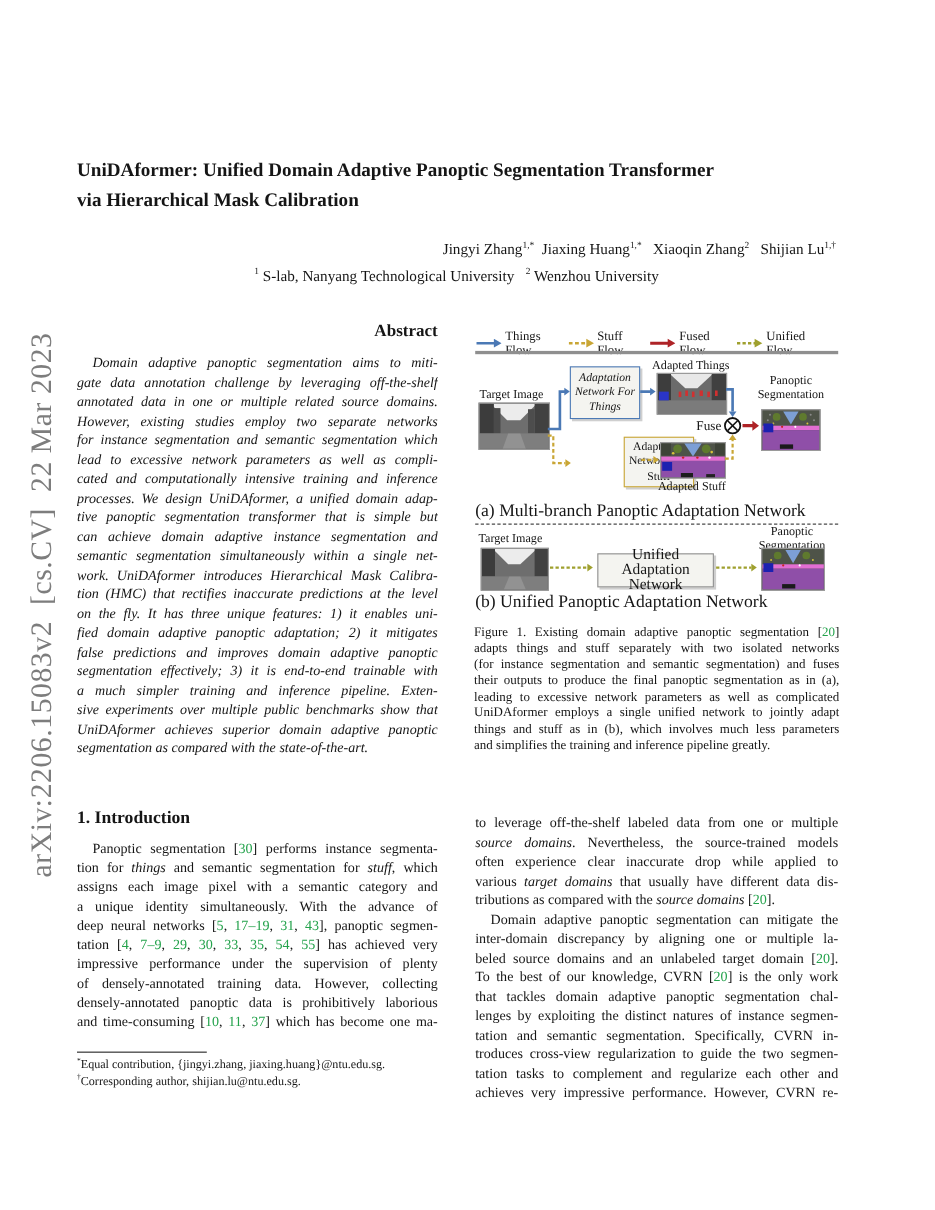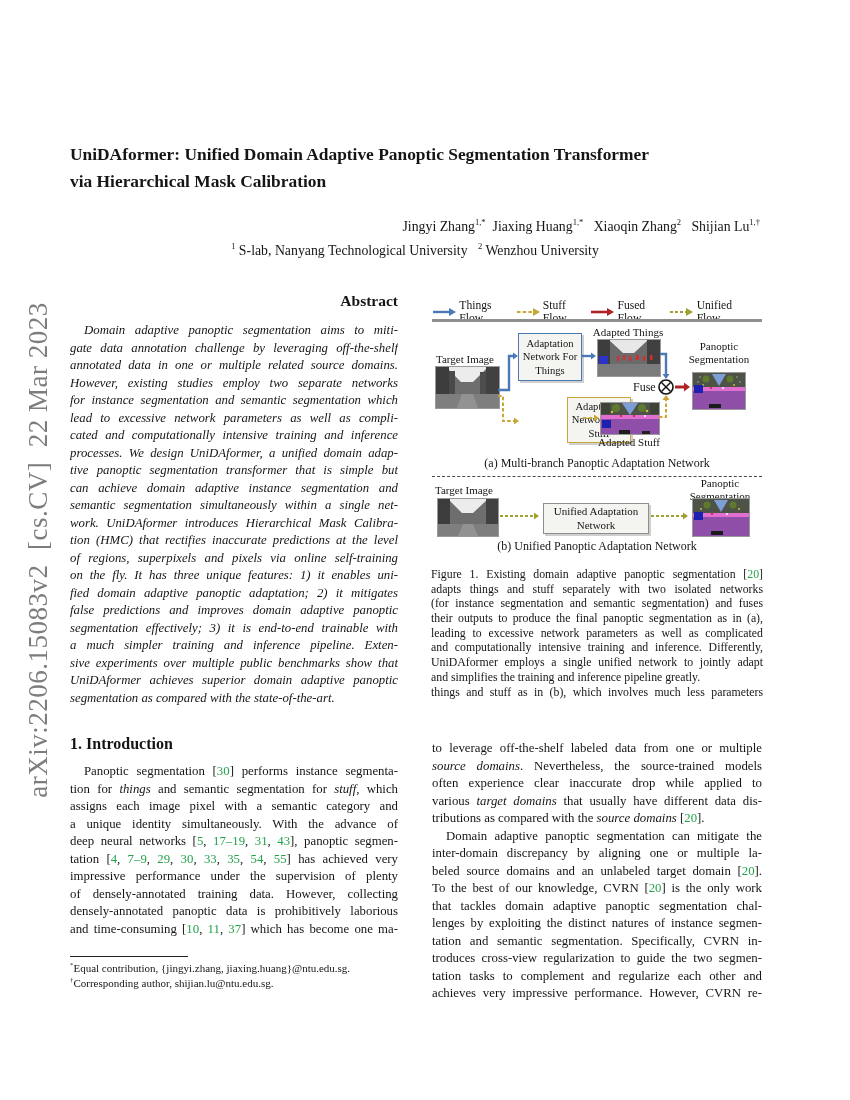--- a/index.html
+++ b/index.html
@@ -43,26 +43,26 @@
   
   #figure1{left:432px;top:297px;width:330px;height:258px;}
   #fig-legend{position:absolute;left:1px;top:2px;width:324px;display:flex;justify-content:space-between;align-items:center;font-size:11.6px;}
   .legend-item{display:flex;align-items:center;gap:3px;}
   #legend-rule{position:absolute;left:0;top:22px;width:330px;height:3px;background:#8f8f8f;}
   .fig-label{position:absolute;text-align:center;font-size:11px;line-height:13px;}
   .net-box{
     position:absolute;background:#f4f4f0;display:flex;align-items:center;justify-content:center;
     text-align:center;font-size:10.6px;line-height:13.4px;box-shadow:2px 2px 0 #cfcfcf;
   }
-  #things-box{left:86px;top:36px;width:62px;height:46px;border:1.4px solid #4b79b5;}
+  #things-box{left:86px;top:36px;width:62px;height:46px;border:1.4px solid #4b79b5;font-style:italic;}
   #stuff-box{left:87px;top:100px;width:62px;height:44px;border:1.4px solid #c9a635;margin-left:48px;}
-  #unified-box{left:111px;top:206px;width:104px;height:29px;border:1px solid #8e8e8e;font-size:11px;}
+  #unified-box{left:111px;top:206px;width:104px;height:29px;border:1px solid #8e8e8e;font-size:14px;}
   .thumb{position:absolute;border:1px solid #9a9a9a;background:#777;}
   #divider-ab{position:absolute;left:0;top:179px;width:330px;border-top:1.6px dashed #4a4a4a;}
-  .panel-caption{position:absolute;left:0;width:330px;text-align:center;font-size:12px;}
+  .panel-caption{position:absolute;left:0;width:330px;text-align:left;font-size:16px;}
   #fuse-label{position:absolute;left:201px;top:83px;font-size:12px;}
   #fig-arrows{position:absolute;left:0;top:0;pointer-events:none;}
 </style>
 </head>
 <body>
 
 <div id="arxiv-stamp">arXiv:2206.15083v2  [cs.CV]  22 Mar 2023</div>
 
 <div id="title-block" class="abs">
   <div>UniDAformer: Unified Domain Adaptive Panoptic Segmentation Transformer</div>
@@ -79,21 +79,20 @@
     <div class="line"><span>However, existing studies employ two separate networks</span></div>
     <div class="line"><span>for instance segmentation and semantic segmentation which</span></div>
     <div class="line"><span>lead to excessive network parameters as well as compli-</span></div>
     <div class="line"><span>cated and computationally intensive training and inference</span></div>
     <div class="line"><span>processes. We design UniDAformer, a unified domain adap-</span></div>
     <div class="line"><span>tive panoptic segmentation transformer that is simple but</span></div>
     <div class="line"><span>can achieve domain adaptive instance segmentation and</span></div>
     <div class="line"><span>semantic segmentation simultaneously within a single net-</span></div>
     <div class="line"><span>work. UniDAformer introduces Hierarchical Mask Calibra-</span></div>
     <div class="line"><span>tion (HMC) that rectifies inaccurate predictions at the level</span></div>
-    <div class="line"><span>of regions, superpixels and pixels via online self-training</span></div>
     <div class="line"><span>on the fly. It has three unique features: 1) it enables uni-</span></div>
     <div class="line"><span>fied domain adaptive panoptic adaptation; 2) it mitigates</span></div>
     <div class="line"><span>false predictions and improves domain adaptive panoptic</span></div>
     <div class="line"><span>segmentation effectively; 3) it is end-to-end trainable with</span></div>
     <div class="line"><span>a much simpler training and inference pipeline. Exten-</span></div>
     <div class="line"><span>sive experiments over multiple public benchmarks show that</span></div>
     <div class="line"><span>UniDAformer achieves superior domain adaptive panoptic</span></div>
     <div class="line last"><span>segmentation as compared with the state-of-the-art.</span></div>
   </div>
 
@@ -297,24 +296,23 @@
     <polygon points="251,215.5 256,219 251,222.5" fill="#9fa02e"></polygon>
   </svg>
 </div>
 
 <div id="fig-caption" class="abs lines caption-lines">
     <div class="line"><span>Figure 1.  Existing domain adaptive panoptic segmentation [</span><span class="cite">20</span><span>]</span></div>
     <div class="line"><span>adapts things and stuff separately with two isolated networks</span></div>
     <div class="line"><span>(for instance segmentation and semantic segmentation) and fuses</span></div>
     <div class="line"><span>their outputs to produce the final panoptic segmentation as in (a),</span></div>
     <div class="line"><span>leading to excessive network parameters as well as complicated</span></div>
-    <div class="line"><span>and computationally intensive training and inference. Differently,</span></div>
     <div class="line"><span>UniDAformer employs a single unified network to jointly adapt</span></div>
+    <div class="line"><span>things and stuff as in (b), which involves much less parameters</span></div>
     <div class="line last"><span>and simplifies the training and inference pipeline greatly.</span></div>
-    <div class="line"><span>things and stuff as in (b), which involves much less parameters</span></div>
   </div>
 
 <div id="right-body" class="abs lines body-lines">
     <div class="line"><span>to leverage off-the-shelf labeled data from one or multiple</span></div>
     <div class="line"><span class="it">source domains</span><span>.  Nevertheless, the source-trained models</span></div>
     <div class="line"><span>often experience clear inaccurate drop while applied to</span></div>
     <div class="line"><span>various </span><span class="it">target domains</span><span> that usually have different data dis-</span></div>
     <div class="line last"><span>tributions as compared with the </span><span class="it">source domains</span><span> [</span><span class="cite">20</span><span>].</span></div>
     <div class="line indent"><span>Domain adaptive panoptic segmentation can mitigate the</span></div>
     <div class="line"><span>inter-domain discrepancy by aligning one or multiple la-</span></div>

